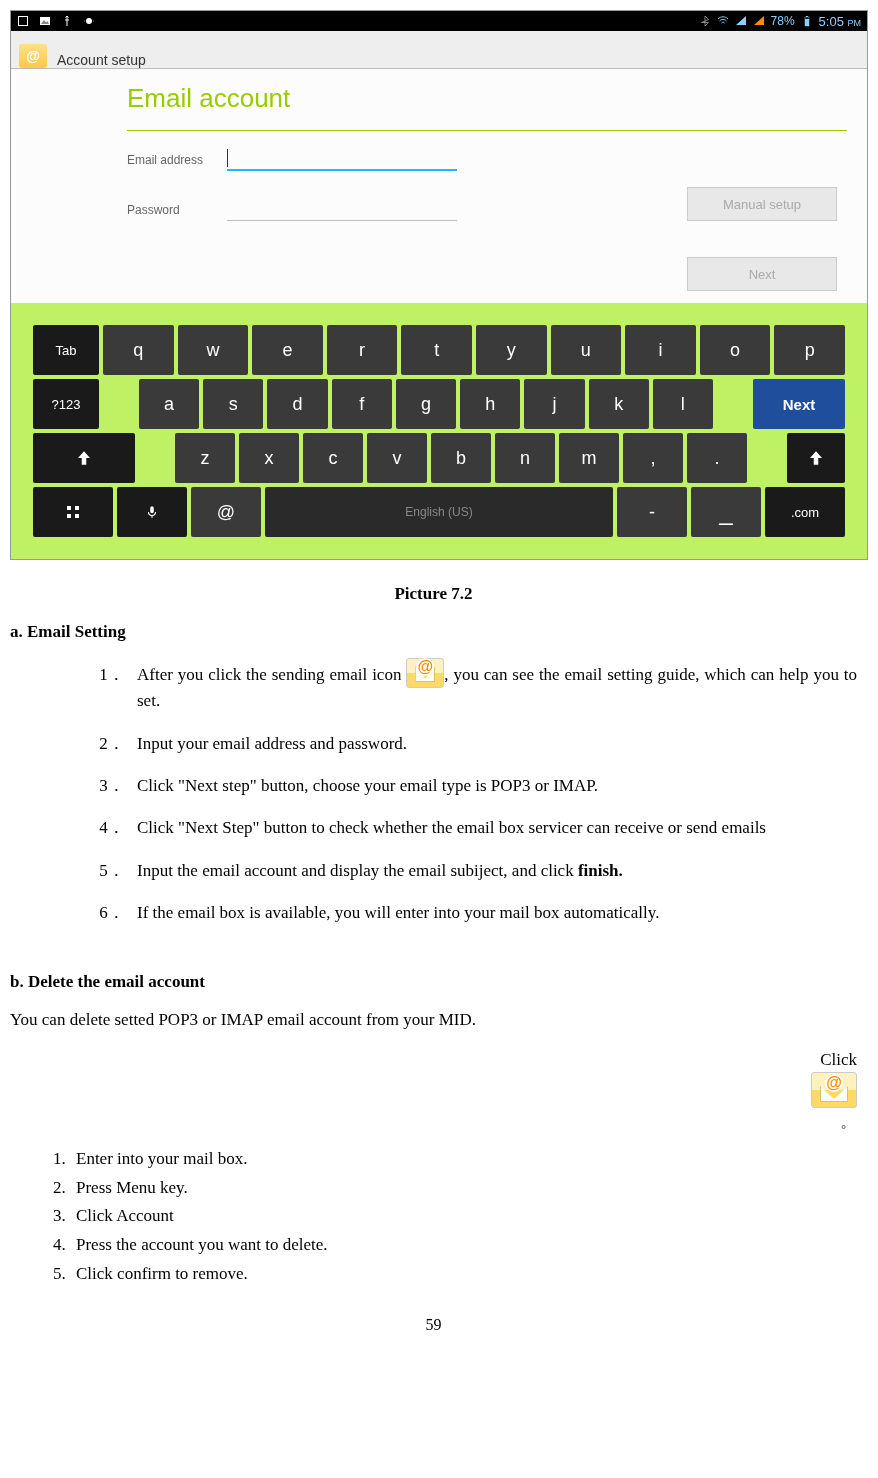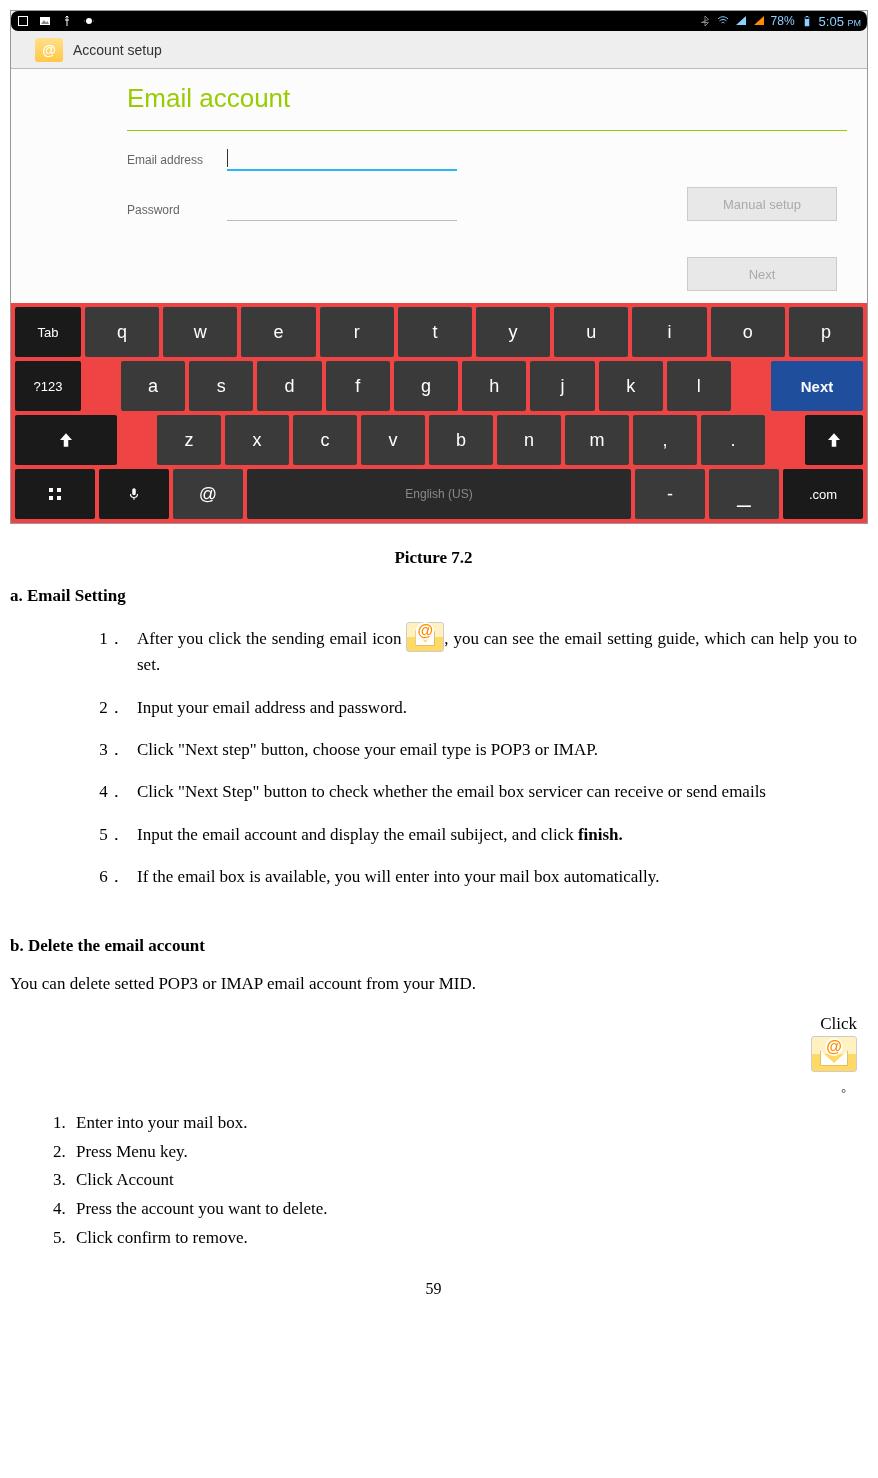--- a/index.html
+++ b/index.html
@@ -18,34 +18,33 @@
   .statusbar {
     background: #000;
     height: 20px;
     display: flex;
     align-items: center;
     justify-content: space-between;
     padding: 0 6px;
     color: #fff;
     font-size: 11px;
     font-family: Arial, sans-serif;
-    border-radius: 7px;
   }
   .statusbar-left { display: flex; gap: 10px; align-items: center; }
   .statusbar-right { display: flex; gap: 6px; align-items: center; }
   .sb-icon { width: 12px; height: 12px; display:inline-block; }
   .sb-time { color:#8cd0ff; font-size: 13px; }
   .sb-batt { color:#8cd0ff; font-size: 12px; }
   .appbar {
     background: #eee;
     border-bottom: 1px solid #bbb;
     height: 38px;
     display: flex;
-    align-items: center;
-    padding: 0 24px;
+    align-items: flex-end;
+    padding: 0 8px;
     font-family: Arial, sans-serif;
   }
   .app-icon {
     width: 28px; height: 24px;
     background: linear-gradient(#ffe08a,#ffc847);
     border-radius: 3px;
     display:flex; align-items:center; justify-content:center;
     margin-right: 10px;
     position: relative;
   }
@@ -84,21 +83,21 @@
   }
   .ea-input.active { border-bottom: 2px solid #29b6f6; }
   .ea-cursor { display:inline-block; width:1px; height:18px; background:#333; vertical-align:middle;}
   .side-btns { position:absolute; right: 30px; top: 118px; width: 150px;}
   .side-btn {
     width: 150px; height: 34px; background:#e8e8e8; border:1px solid #ccc;
     color:#aaa; font-size:13px; display:flex; align-items:center; justify-content:center;
     margin-bottom: 36px;
   }
   
-  .kbd { background:#ef4444; padding: 4px; }
+  .kbd { background:#bef264; padding: 22px; }
   .kbd-row { display:flex; gap:4px; margin-bottom:4px; }
   .key {
     background:#3a3a3a; color:#fff; height:50px;
     display:flex; align-items:center; justify-content:center;
     font-family: Arial, sans-serif; font-size:18px;
     border-radius:2px;
   }
   .key.dark { background:#1a1a1a; }
   .key.blue { background:#1e4e9c; font-weight:bold; font-size:15px;}
   .key.space { background:#2a2a2a; color:#888; font-size:12px;}

